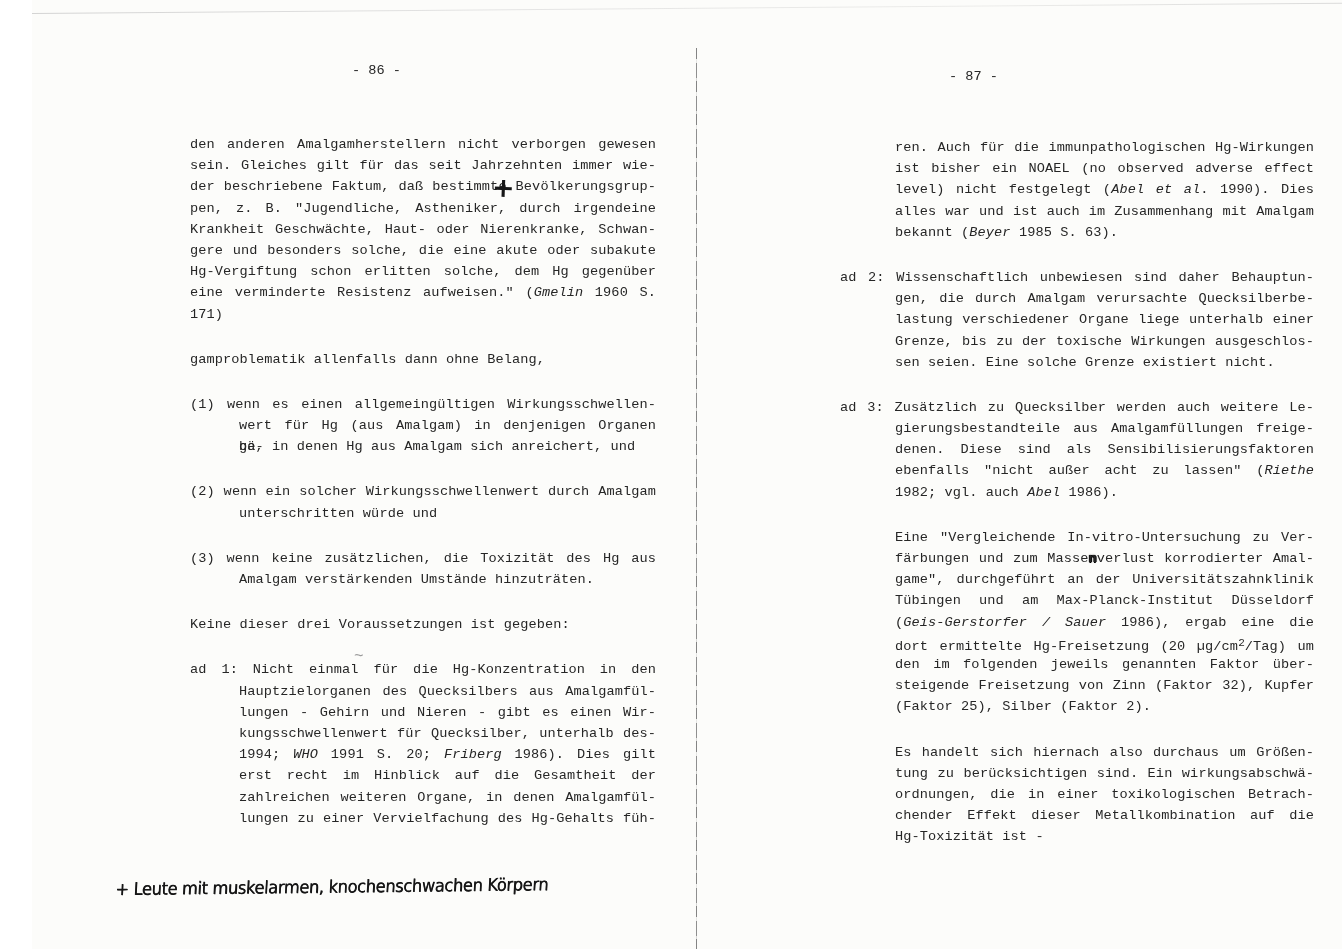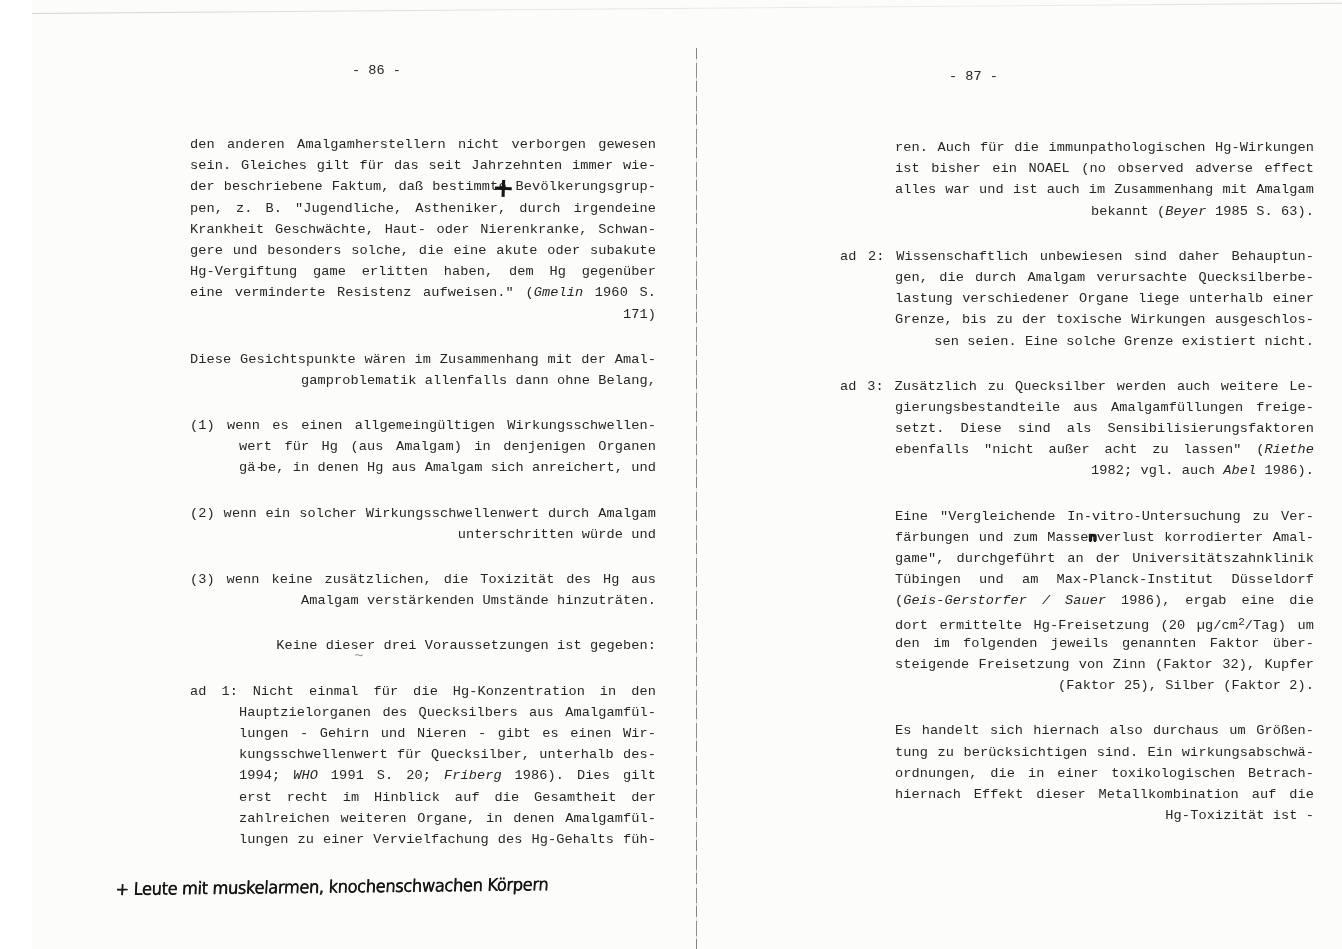--- a/index.html
+++ b/index.html
@@ -31,21 +31,21 @@
   .pg86{left:320px;top:63px;}
   .pg87{left:917px;top:69px;}
   
   .column{position:absolute;}
   .col-left{left:158px;top:134px;width:466px;--ind:49px;}
   .col-right{left:808px;top:137px;width:474px;--ind:55px;}
   .block{margin-top:24px;font-family:Liberation Mono, monospace;}
   .block:first-child{margin-top:0;}
   .line{
     font-size:13.6px;line-height:21.2px;height:21.2px;
-    letter-spacing:0.1px;overflow:visible;text-align:right;
+    letter-spacing:0.1px;overflow:visible;
   }
   .just{text-align:justify;text-align-last:justify;}
   .ind{margin-left:var(--ind);}
   .it{font-style:italic;}
   .sup{vertical-align:4px;font-size:11px;letter-spacing:0;}
   .blot{
     font-weight:bold;
     text-shadow:0 0 1.5px #000, 0.6px 0.4px 0 #000, -0.6px 0 0 #000, 0 0.6px 0 #000;
   }
   
@@ -84,26 +84,25 @@
   <div class="pgnum pg87">- 87 -</div>
 
   <div class="column col-left">
       <div class="block">
         <div class="line just"><span>den anderen Amalgamherstellern nicht verborgen gewesen</span></div>
         <div class="line just"><span>sein. Gleiches gilt für das seit Jahrzehnten immer wie-</span></div>
         <div class="line just"><span>der beschriebene Faktum, daß bestimmte Bevölkerungsgrup-</span></div>
         <div class="line just"><span>pen, z. B. "Jugendliche, Astheniker, durch irgendeine</span></div>
         <div class="line just"><span>Krankheit Geschwächte, Haut- oder Nierenkranke, Schwan-</span></div>
         <div class="line just"><span>gere und besonders solche, die eine akute oder subakute</span></div>
-        <div class="line just"><span>Hg-Vergiftung game erlitten haben, dem Hg gegenüber</span></div>
+        <div class="line just"><span>Hg-Vergiftung schon erlitten solche, dem Hg gegenüber</span></div>
         <div class="line just"><span>eine verminderte Resistenz aufweisen." (</span><span class="it">Gmelin</span><span> 1960 S.</span></div>
         <div class="line"><span>171)</span></div>
       </div>
       <div class="block">
-        <div class="line just"><span>Diese Gesichtspunkte wären im Zusammenhang mit der Amal-</span></div>
         <div class="line"><span>gamproblematik allenfalls dann ohne Belang,</span></div>
       </div>
       <div class="block">
         <div class="line just"><span>(1) wenn es einen allgemeingültigen Wirkungsschwellen-</span></div>
         <div class="line just ind"><span>wert für Hg (aus Amalgam) in denjenigen Organen gä-</span></div>
         <div class="line ind"><span>be, in denen Hg aus Amalgam sich anreichert, und</span></div>
       </div>
       <div class="block">
         <div class="line just"><span>(2) wenn ein solcher Wirkungsschwellenwert durch Amalgam</span></div>
         <div class="line ind"><span>unterschritten würde und</span></div>
@@ -123,53 +122,54 @@
         <div class="line just ind"><span>1994; </span><span class="it">WHO</span><span> 1991 S. 20; </span><span class="it">Friberg</span><span> 1986). Dies gilt</span></div>
         <div class="line just ind"><span>erst recht im Hinblick auf die Gesamtheit der</span></div>
         <div class="line just ind"><span>zahlreichen weiteren Organe, in denen Amalgamfül-</span></div>
         <div class="line just ind"><span>lungen zu einer Vervielfachung des Hg-Gehalts füh-</span></div>
       </div>
     </div>
   <div class="column col-right">
       <div class="block">
         <div class="line just ind"><span>ren. Auch für die immunpathologischen Hg-Wirkungen</span></div>
         <div class="line just ind"><span>ist bisher ein NOAEL (no observed adverse effect</span></div>
+        <div class="line just ind"><span>level) nicht festgelegt (</span><span class="it">Abel et al</span><span>. 1990). Dies</span></div>
         <div class="line just ind"><span>alles war und ist auch im Zusammenhang mit Amalgam</span></div>
         <div class="line ind"><span>bekannt (</span><span class="it">Beyer</span><span> 1985 S. 63).</span></div>
       </div>
       <div class="block">
         <div class="line just"><span>ad 2: Wissenschaftlich unbewiesen sind daher Behauptun-</span></div>
         <div class="line just ind"><span>gen, die durch Amalgam verursachte Quecksilberbe-</span></div>
         <div class="line just ind"><span>lastung verschiedener Organe liege unterhalb einer</span></div>
         <div class="line just ind"><span>Grenze, bis zu der toxische Wirkungen ausgeschlos-</span></div>
         <div class="line ind"><span>sen seien. Eine solche Grenze existiert nicht.</span></div>
       </div>
       <div class="block">
         <div class="line just"><span>ad 3: Zusätzlich zu Quecksilber werden auch weitere Le-</span></div>
         <div class="line just ind"><span>gierungsbestandteile aus Amalgamfüllungen freige-</span></div>
-        <div class="line just ind"><span>setzt. Diese sind als Sensibilisierungsfaktoren</span></div>
+        <div class="line just ind"><span>denen. Diese sind als Sensibilisierungsfaktoren</span></div>
         <div class="line just ind"><span>ebenfalls "nicht außer acht zu lassen" (</span><span class="it">Riethe</span></div>
         <div class="line ind"><span>1982; vgl. auch </span><span class="it">Abel</span><span> 1986).</span></div>
       </div>
       <div class="block">
         <div class="line just ind"><span>Eine "Vergleichende In-vitro-Untersuchung zu Ver-</span></div>
         <div class="line just ind"><span>färbungen und zum Masse</span><span class="blot">n</span><span>verlust korrodierter Amal-</span></div>
         <div class="line just ind"><span>game", durchgeführt an der Universitätszahnklinik</span></div>
         <div class="line just ind"><span>Tübingen und am Max-Planck-Institut Düsseldorf</span></div>
         <div class="line just ind"><span>(</span><span class="it">Geis-Gerstorfer / Sauer</span><span> 1986), ergab eine die</span></div>
         <div class="line just ind"><span>dort ermittelte Hg-Freisetzung (20 µg/cm</span><span class="sup">2</span><span>/Tag) um</span></div>
         <div class="line just ind"><span>den im folgenden jeweils genannten Faktor über-</span></div>
         <div class="line just ind"><span>steigende Freisetzung von Zinn (Faktor 32), Kupfer</span></div>
         <div class="line ind"><span>(Faktor 25), Silber (Faktor 2).</span></div>
       </div>
       <div class="block">
         <div class="line just ind"><span>Es handelt sich hiernach also durchaus um Größen-</span></div>
         <div class="line just ind"><span>tung zu berücksichtigen sind. Ein wirkungsabschwä-</span></div>
         <div class="line just ind"><span>ordnungen, die in einer toxikologischen Betrach-</span></div>
-        <div class="line just ind"><span>hiernach Effekt dieser Metallkombination auf die</span></div>
+        <div class="line just ind"><span>chender Effekt dieser Metallkombination auf die</span></div>
         <div class="line ind"><span>Hg-Toxizität ist -</span></div>
       </div>
     </div>
 
   <div class="hand plus-mark">+</div>
   <div class="tilde-mark">~</div>
   <div class="hand footnote">+ Leute mit muskelarmen, knochenschwachen Körpern</div>
 
 </div>
 

